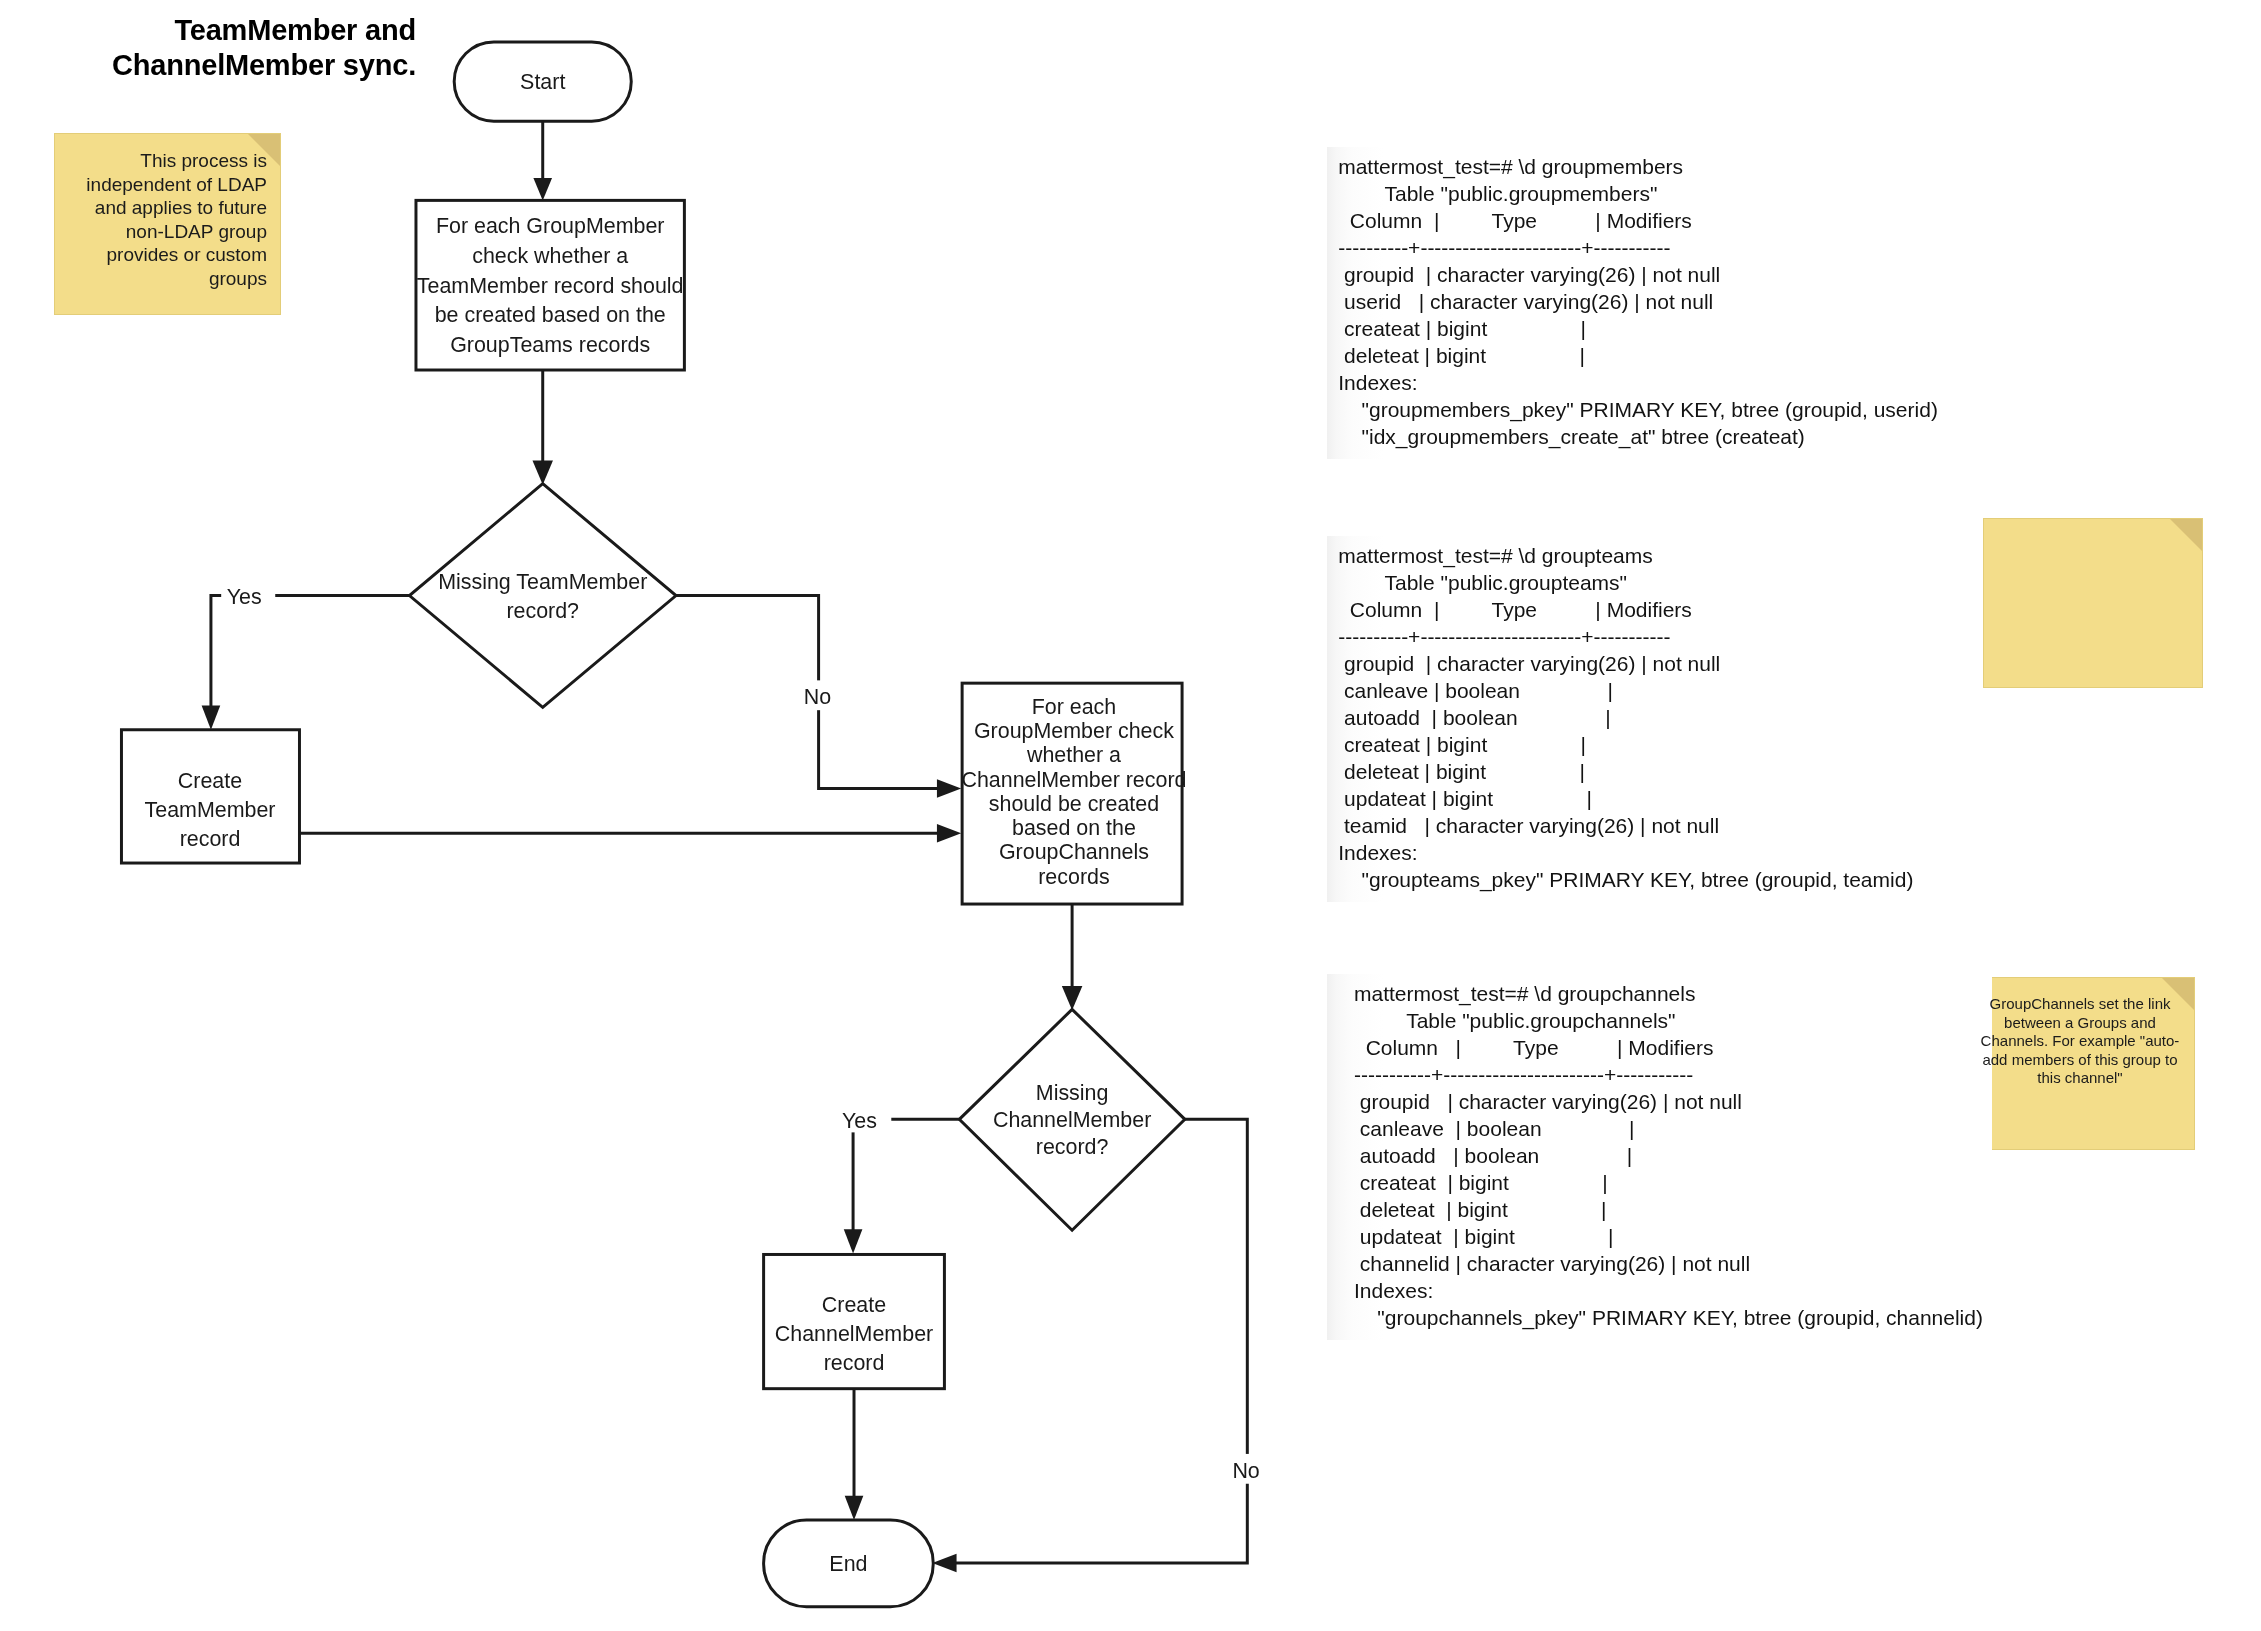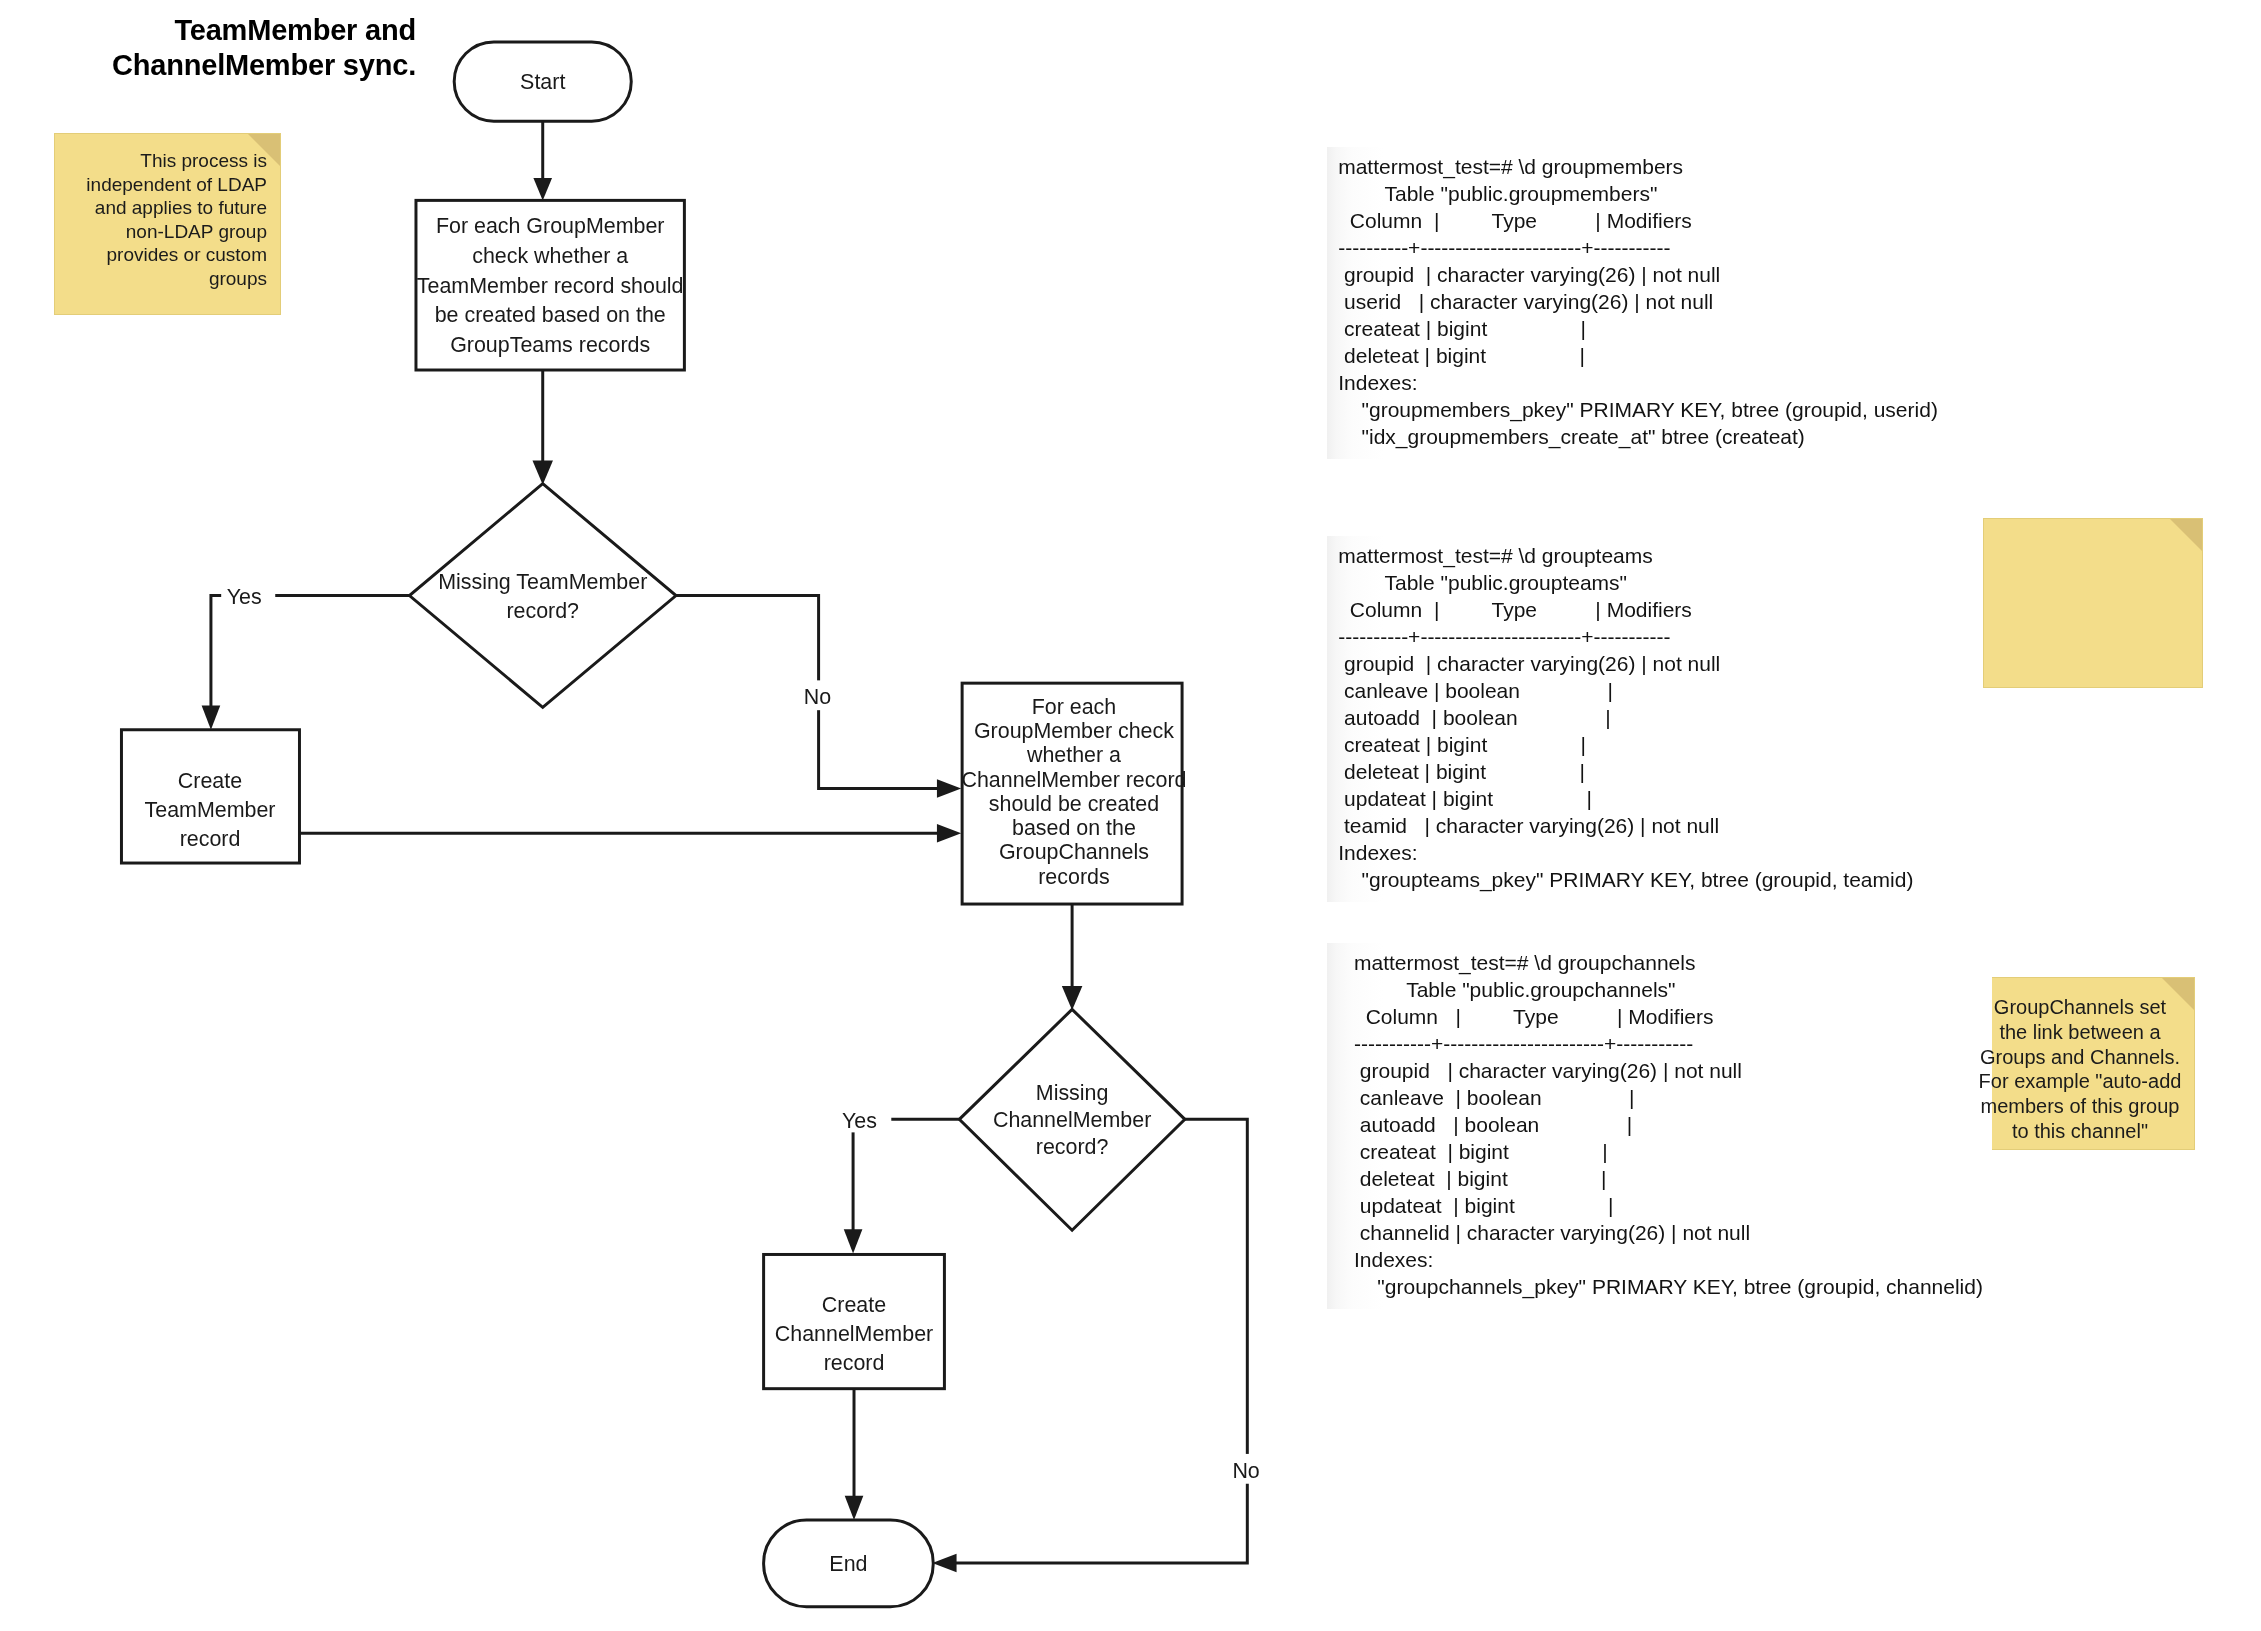--- a/index.html
+++ b/index.html
@@ -28,21 +28,21 @@
     border-left:32px solid transparent;
     border-top:32px solid #d9c075;
   }
   .sticky .note-text{position:relative;z-index:2;display:block;}
 
   #note-ldap{left:54px;top:133px;width:227px;height:182px;
              padding:15px 13px 0 13px;font-size:19px;text-align:right;}
   #note-groupteams{left:1983px;top:518px;width:220px;height:170px;
              padding:17px 13px 0 13px;font-size:19px;}
   #note-groupchannels{left:1965px;top:977px;width:230px;height:173px;
-             padding:17px 11.2px 0 11.2px;font-size:20px;}
+             padding:17px 11.2px 0 11.2px;font-size:15px;}
 
   
   .terminal{
     position:absolute;
     font-family:Liberation Sans, sans-serif;
     font-size:21px;
     line-height:27px;
     white-space:pre;
     color:#131313;
     background:linear-gradient(to right,#f0f0f0 0px,#f7f7f7 9.3px,#fcfcfc 24px,#ffffff 56px);
@@ -103,21 +103,21 @@
  groupid  | character varying(26) | not null
  canleave | boolean               |
  autoadd  | boolean               |
  createat | bigint                |
  deleteat | bigint                |
  updateat | bigint                |
  teamid   | character varying(26) | not null
 Indexes:
     "groupteams_pkey" PRIMARY KEY, btree (groupid, teamid)</div>
 
-<div class="terminal" id="term-groupchannels" style="left:1327px;top:943px;padding-left:27px;">mattermost_test=# \d groupchannels
+<div class="terminal" id="term-groupchannels" style="left:1327px;top:974px;padding-left:27px;">mattermost_test=# \d groupchannels
          Table "public.groupchannels"
   Column   |         Type          | Modifiers
 -----------+-----------------------+-----------
  groupid   | character varying(26) | not null
  canleave  | boolean               |
  autoadd   | boolean               |
  createat  | bigint                |
  deleteat  | bigint                |
  updateat  | bigint                |
  channelid | character varying(26) | not null

